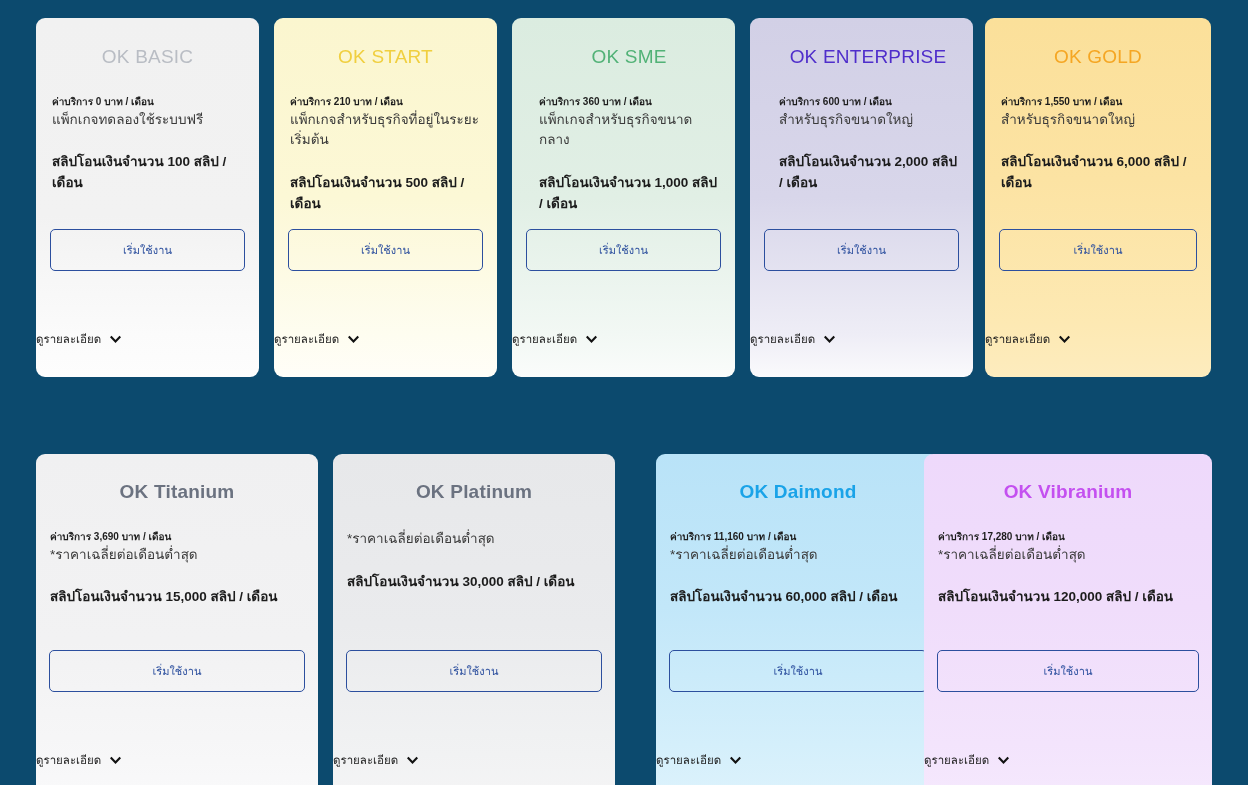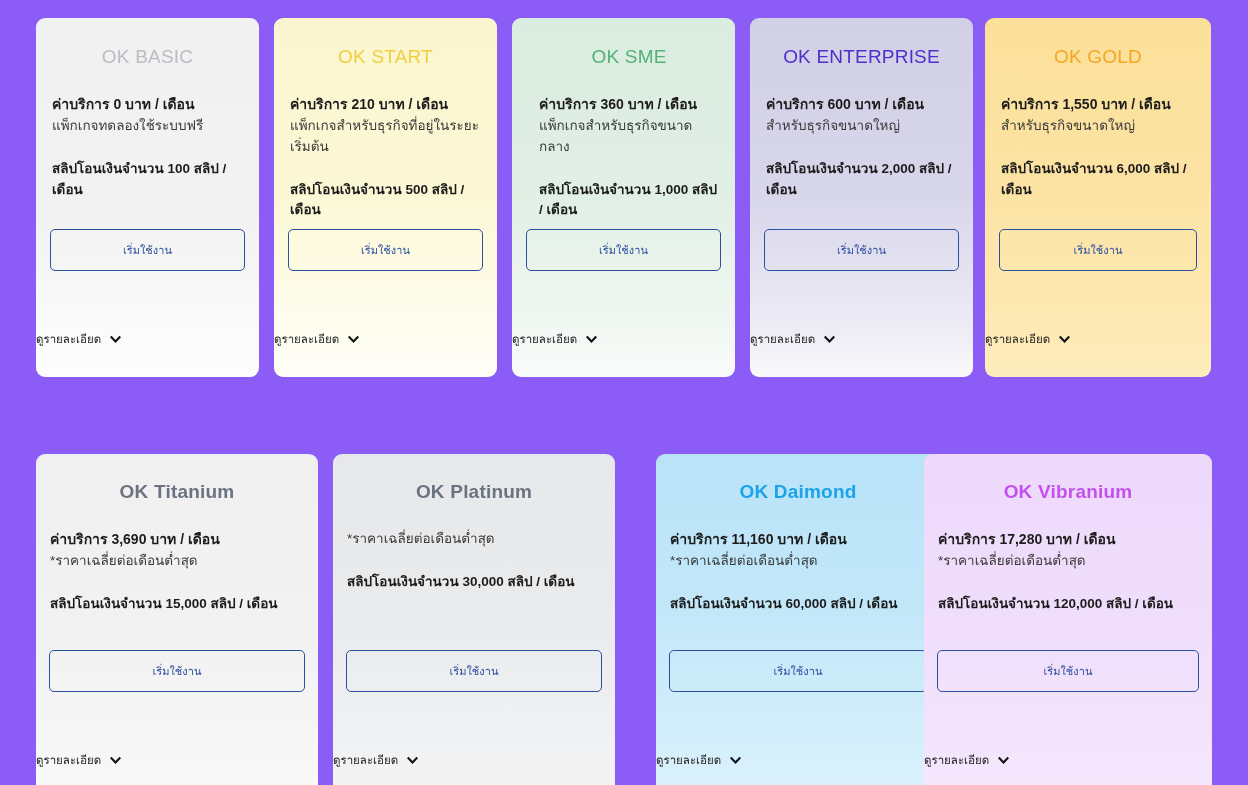--- a/index.html
+++ b/index.html
@@ -10,21 +10,21 @@
     height: 785px;
     background: #ffffff;
     font-family: "Liberation Sans", "DejaVu Sans", sans-serif;
     overflow: hidden;
   }
 
   .page {
     position: relative;
     width: 1248px;
     height: 785px;
-    background: #8b5cf6;
+    background: #0c4a6e;
   }
 
   
   .card {
     position: absolute;
     border-radius: 9px;
     padding: 0;
     overflow: hidden;
   }
 
@@ -51,21 +51,21 @@
     line-height: 1.55;
     color: #2b2b2b;
   }
 
   .row-top .card-body { padding: 0 16px; margin-top: 26px; }
   .row-bottom .card-body { padding: 0 14px; margin-top: 26px; }
 
   .price {
     font-weight: 700;
     color: #1c1c1c;
-    font-size: 14px;
+    font-size: 10px;
   }
 
   .subtitle {
     font-weight: 400;
     color: #3a3a3a;
     font-size: 13.5px;
   }
 
   .slips {
     font-weight: 700;
@@ -122,21 +122,21 @@
     height: 11px;
     flex: 0 0 auto;
   }
   .chev svg { display: block; }
 
   
   .row-top .card { top: 18px; width: 223px; height: 359px; }
   #card-basic      { left: 36px;  }
   #card-start      { left: 274px; }
   #card-sme        { left: 512px; padding-left: 11px; }
-  #card-enterprise { left: 750px; }
+  #card-enterprise { left: 750px; padding-left: 13px; }
   #card-gold       { left: 985px; width: 226px; }
 
   
   .row-bottom .card { top: 454px; width: 282px; height: 341px; }
   #card-titanium  { left: 36px;  }
   #card-platinum  { left: 333px; }
   #card-daimond   { left: 628px; width: 284px; }
   #card-vibranium { left: 924px; width: 288px; }
 
   

